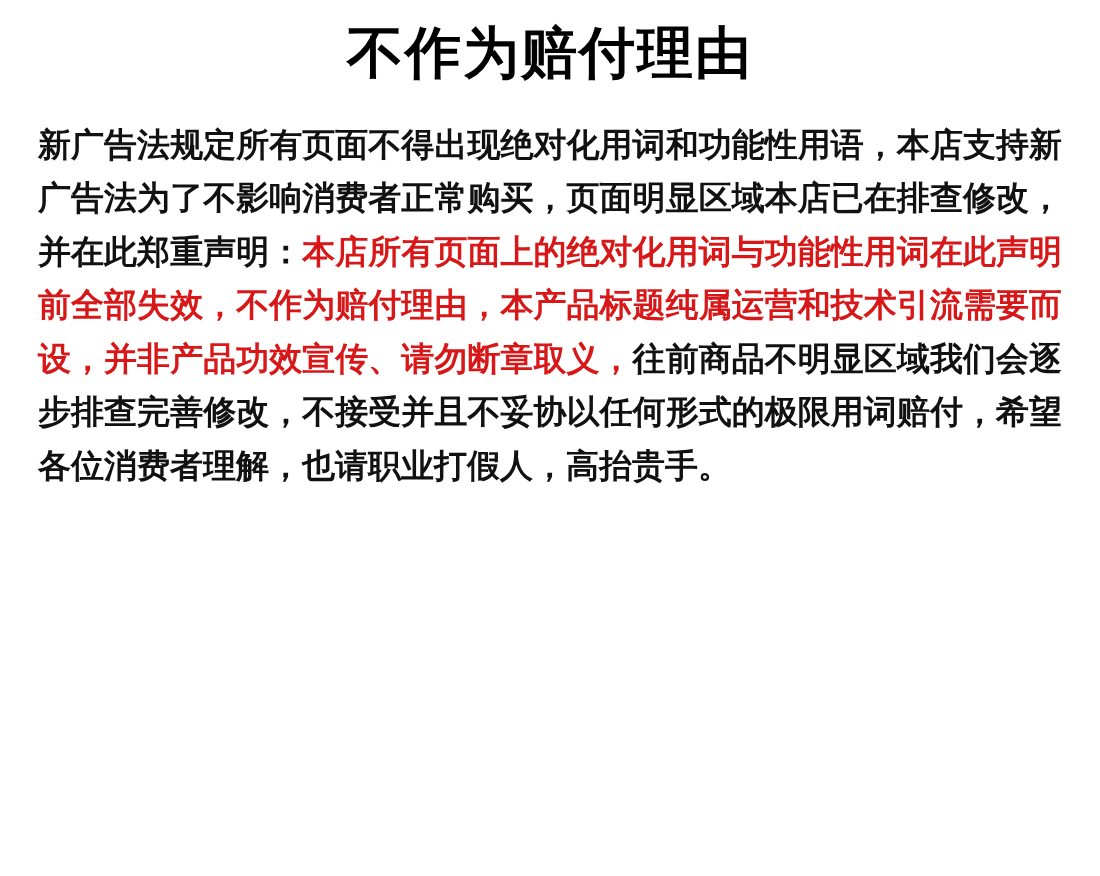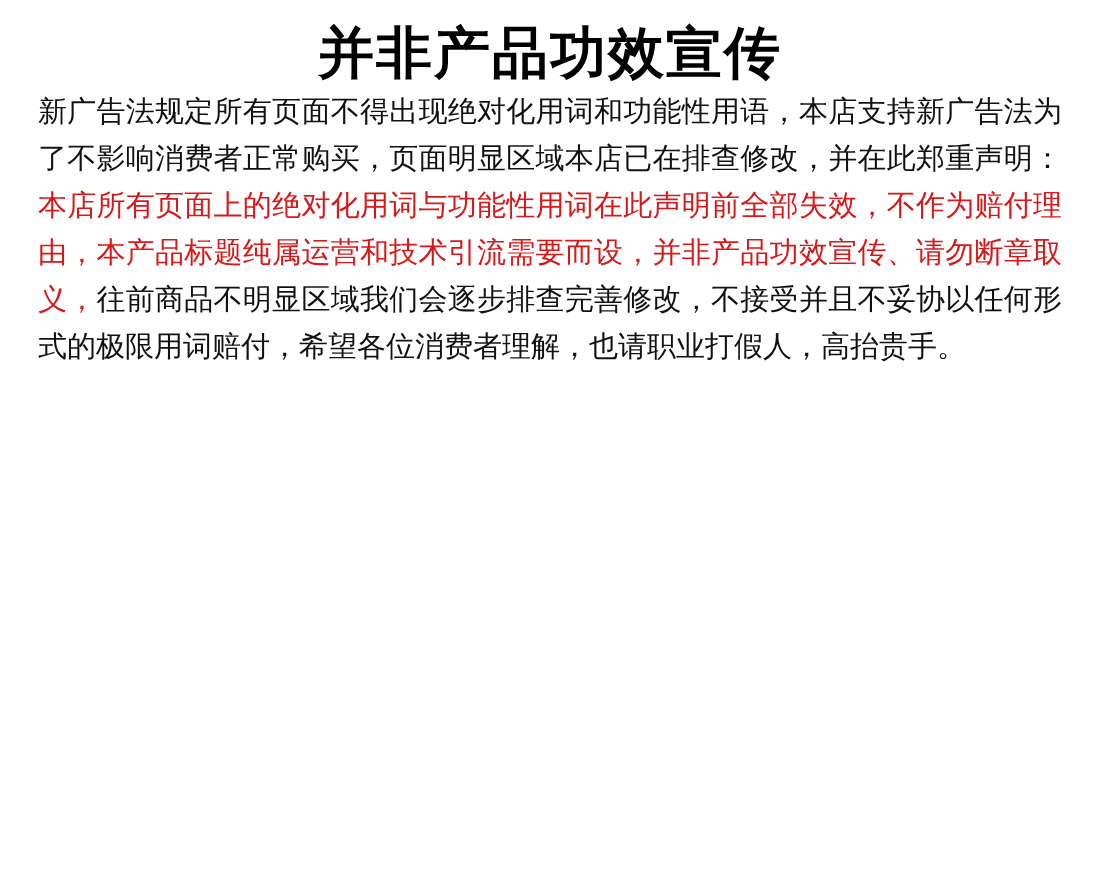--- a/index.html
+++ b/index.html
@@ -25,25 +25,27 @@
     margin: 0;
     padding-top: 18px;
     text-align: center;
     font-size: 56px;
     font-weight: bold;
     letter-spacing: 2px;
     line-height: 1.25;
     color: #000000;
   }
   .body-block {
-    font-size: 29px;
+    margin-top: 30px;
+    font-size: 33px;
     line-height: 1.62;
     text-align: justify;
     text-justify: inter-ideograph;
     color: #000000;
+    font-weight: bold;
   }
   .para {
     margin: 0;
     text-indent: 0;
   }
   .para + .para {
     margin-top: 34px;
   }
   .red {
     color: #d81818;
@@ -52,17 +54,17 @@
     color: #111111;
   }
   .para-red {
     color: #d81818;
   }
 </style>
 </head>
 <body>
 
 <div class="page">
-  <h1 class="doc-title">并非产品功效宣传</h1>
+  <h1 class="doc-title">不作为赔付理由</h1>
   <div class="body-block">
       <p class="para"><span class="black">新广告法规定所有页面不得出现绝对化用词和功能性用语，本店支持新广告法为了不影响消费者正常购买，页面明显区域本店已在排查修改，并在此郑重声明：</span><span class="red">本店所有页面上的绝对化用词与功能性用词在此声明前全部失效，不作为赔付理由，本产品标题纯属运营和技术引流需要而设，并非产品功效宣传、请勿断章取义，</span><span class="black">往前商品不明显区域我们会逐步排查完善修改，不接受并且不妥协以任何形式的极限用词赔付，希望各位消费者理解，也请职业打假人，高抬贵手。</span></p>
     </div>
 </div>
 
 </body></html>

